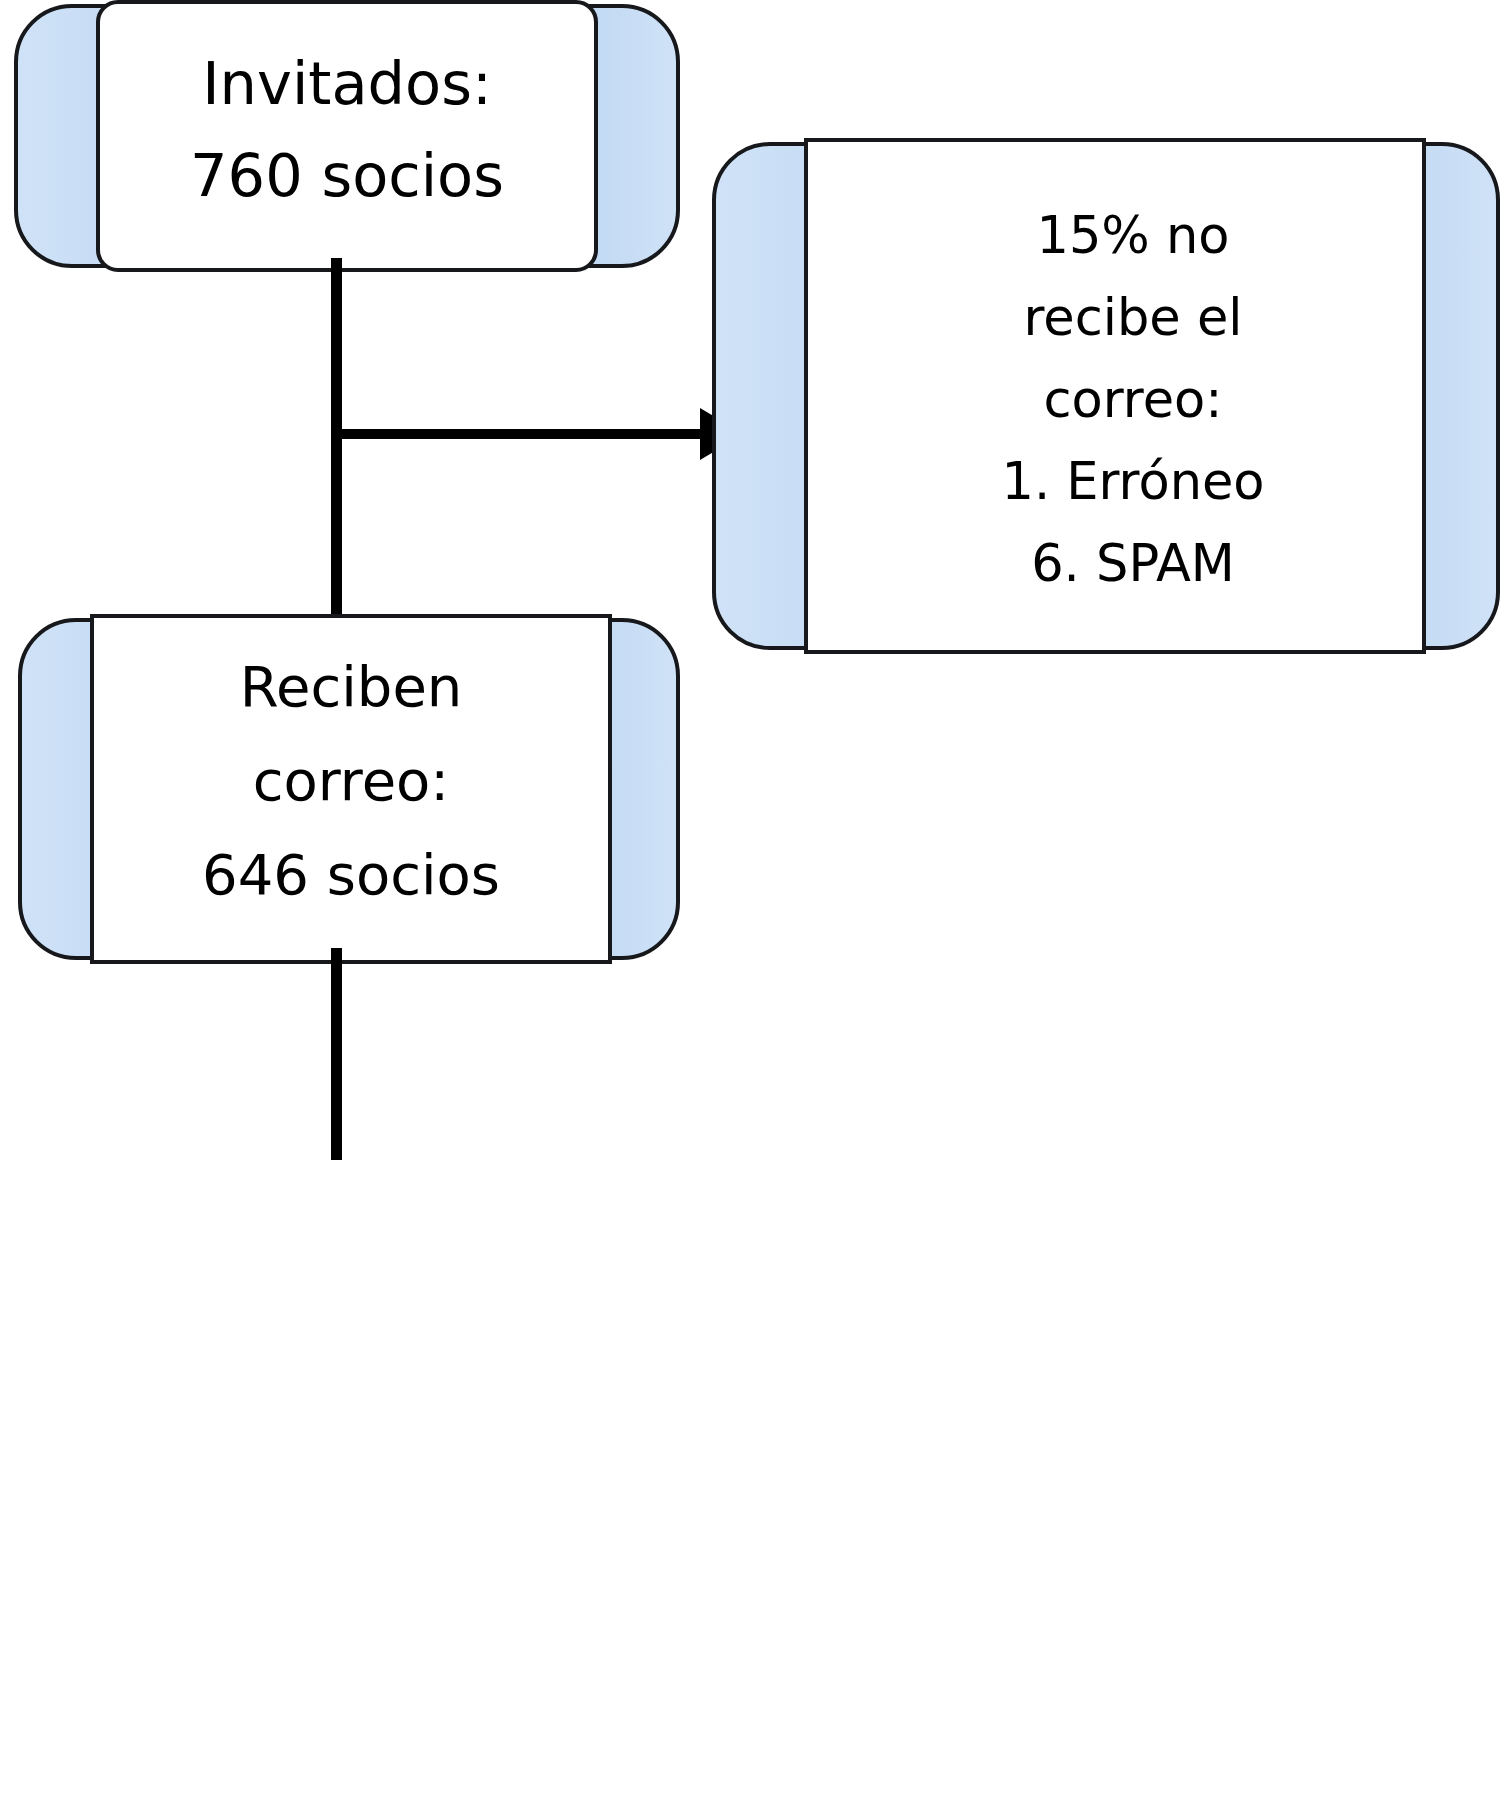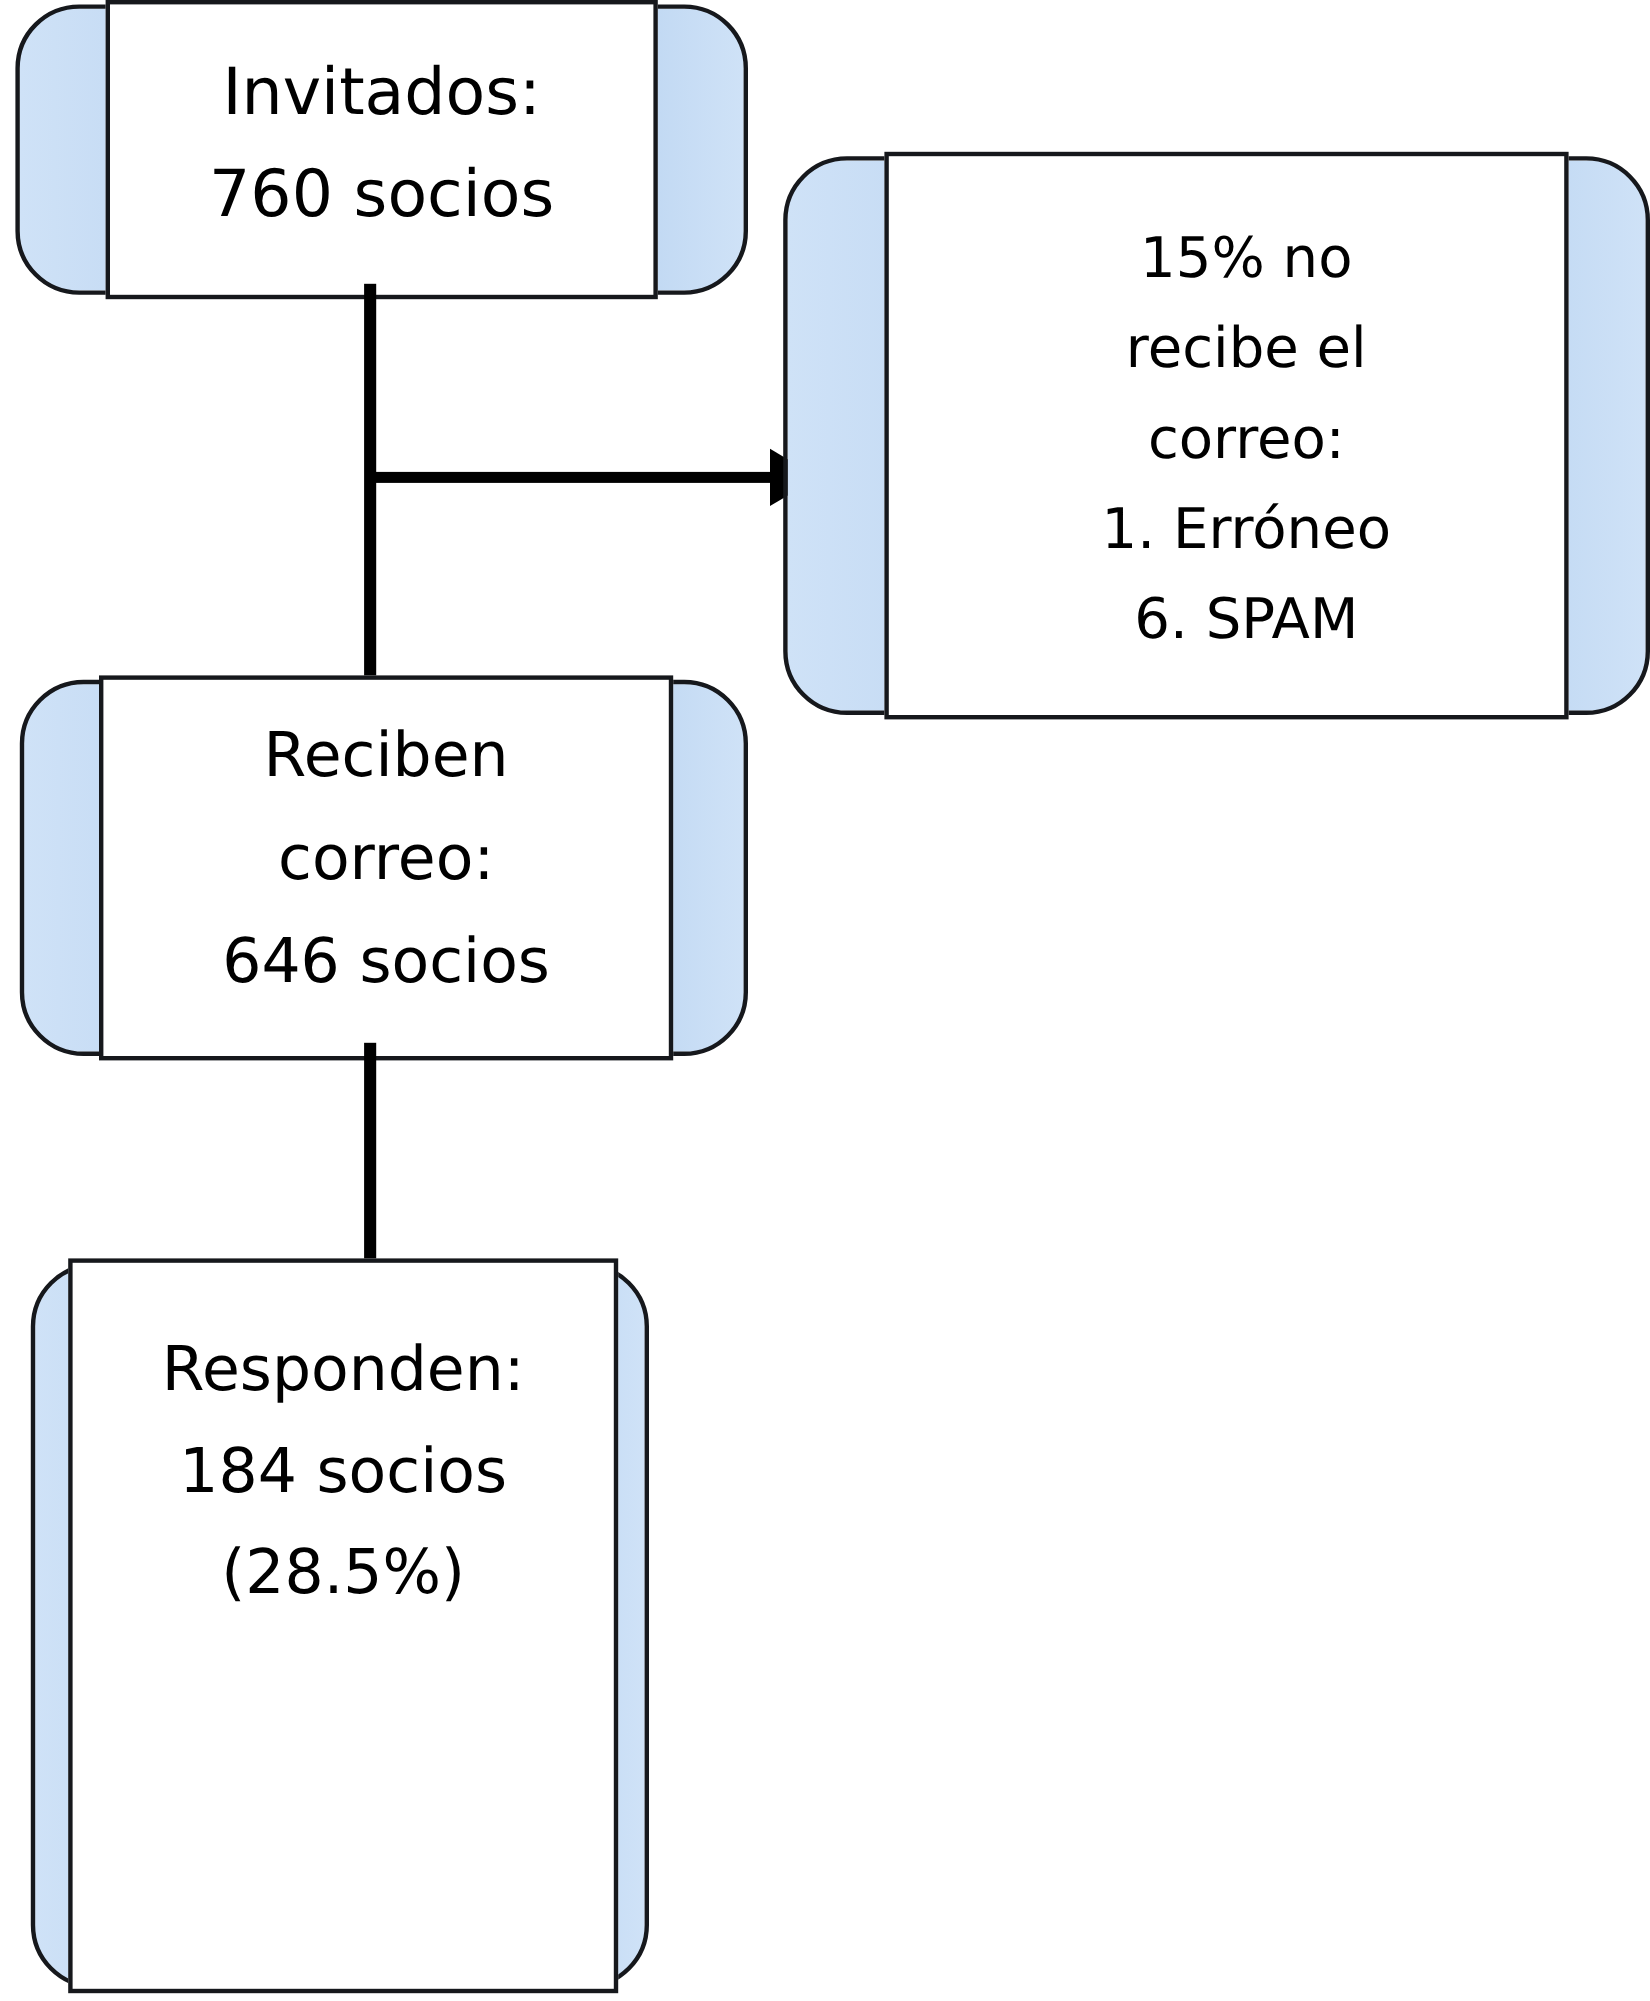--- a/index.html
+++ b/index.html
@@ -56,21 +56,21 @@
     color: #000000;
     font-weight: 400;
   }
   .node .panel .lines .ln {
     display: block;
     white-space: nowrap;
   }
 
   
   #node-invited        { left: 14px;  top: 4px;    width: 666px; height: 264px; }
-  #node-invited .panel { left: 82px;  right: 82px; }
+  #node-invited .panel { left: 82px;  right: 82px; border-radius: 22px; }
   #node-invited .lines .ln { font-size: 59px; line-height: 92px; }
   #node-invited .lines    { transform: translateY(-6px); }
 
   #node-received        { left: 18px;  top: 618px;  width: 662px; height: 342px; }
   #node-received .panel { left: 72px;  right: 68px; }
   #node-received .lines .ln { font-size: 56px; line-height: 94px; }
   #node-received .lines { transform: translateY(-8px); }
 
   #node-responded        { left: 28px;  top: 1148px; width: 562px; height: 660px; }
   #node-responded .panel { left: 34px;  right: 28px; }
@@ -147,24 +147,14 @@
       <div class="lines">
         <span class="ln">Reciben</span>
         <span class="ln">correo:</span>
         <span class="ln">646 socios</span>
       </div>
     </div>
   </div>
 
   <div class="vline" id="conn-received-responded"></div>
 
-  <div class="node" id="node-responded">
-    <div class="shell"></div>
-    <div class="panel">
-      <div class="lines">
-        <span class="ln">Responden:</span>
-        <span class="ln">184 socios</span>
-        <span class="ln">(28.5%)</span>
-      </div>
-    </div>
-  </div>
 
 </div>
 
 </body></html>

